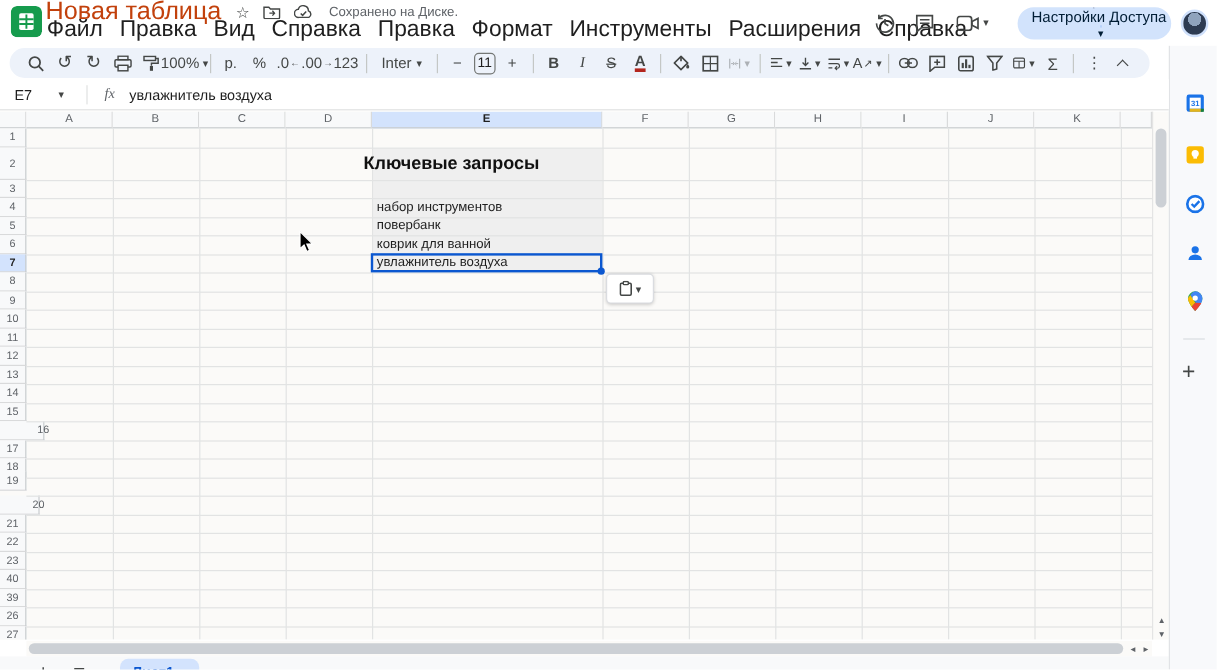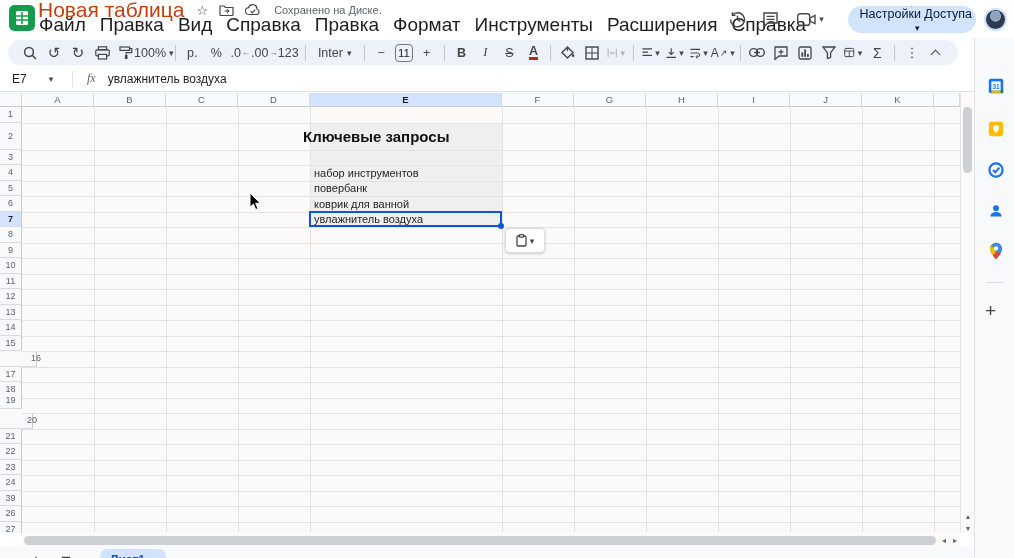--- a/index.html
+++ b/index.html
@@ -371,21 +371,21 @@
       <div class="rowhdr" style="top: 227px; height: 15.5px;">14</div>
       <div class="rowhdr" style="top: 242.5px; height: 15.5px;">15</div>
       <div class="rowhdr" style="top: 258px; height: 15.5px; padding-left: 36px;">16</div>
       <div class="rowhdr" style="top: 273.5px; height: 15.5px;">17</div>
       <div class="rowhdr" style="top: 289px; height: 15.5px;">18</div>
       <div class="rowhdr" style="top: 300px; height: 15.5px;">19</div>
       <div class="rowhdr" style="top: 320px; height: 15.5px; padding-left: 32px;">20</div>
       <div class="rowhdr" style="top: 335.5px; height: 15.5px;">21</div>
       <div class="rowhdr" style="top: 351px; height: 15.5px;">22</div>
       <div class="rowhdr" style="top: 366.5px; height: 15.5px;">23</div>
-      <div class="rowhdr" style="top: 382px; height: 15.5px;">24</div>
+      <div class="rowhdr" style="top: 382px; height: 15.5px;">40</div>
       <div class="rowhdr" style="top: 397.5px; height: 15.5px;">39</div>
       <div class="rowhdr" style="top: 413px; height: 15.5px;">26</div>
       <div class="rowhdr" style="top: 428.5px; height: 15.5px;">27</div>
       <div class="shade" style="left: 311px; width: 191px; top: 30.5px; height: 103.5px;"></div>
       <div class="gl-v" style="left: 94px; top: 14px; height: 426px;"></div>
       <div class="gl-v" style="left: 166px; top: 14px; height: 426px;"></div>
       <div class="gl-v" style="left: 238px; top: 14px; height: 426px;"></div>
       <div class="gl-v" style="left: 310px; top: 14px; height: 426px;"></div>
       <div class="gl-v" style="left: 502px; top: 14px; height: 426px;"></div>
       <div class="gl-v" style="left: 574px; top: 14px; height: 426px;"></div>

